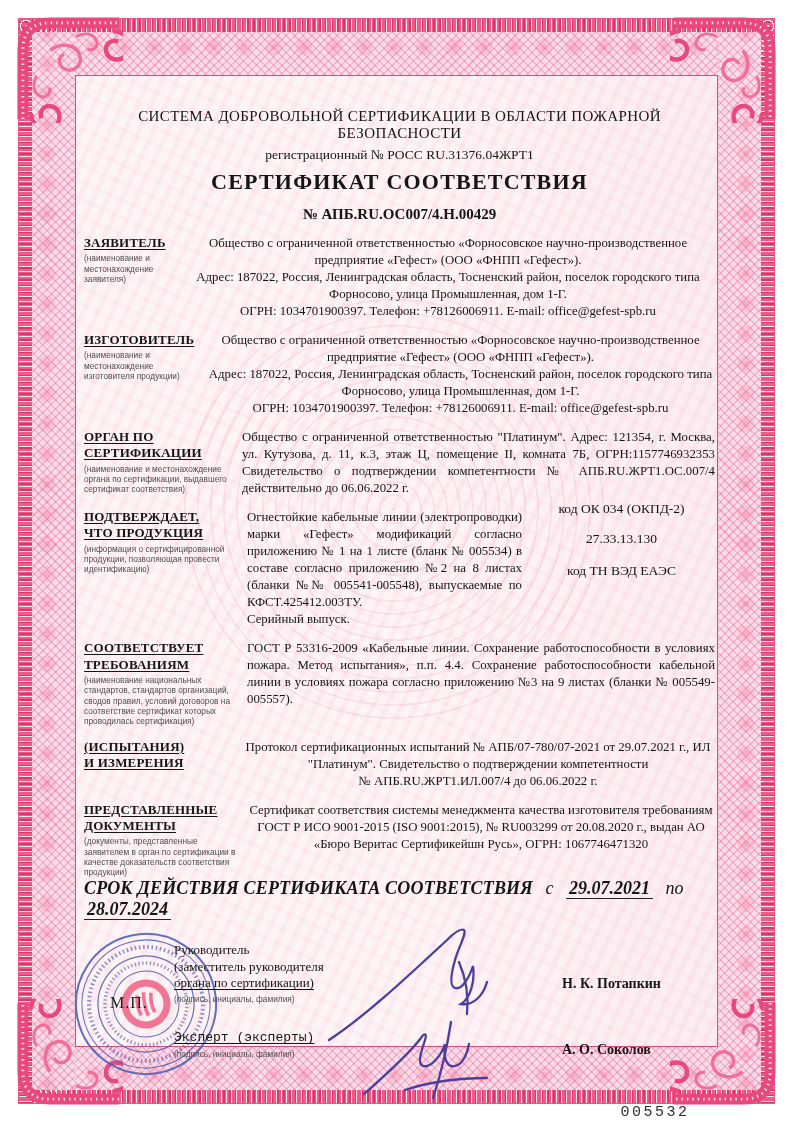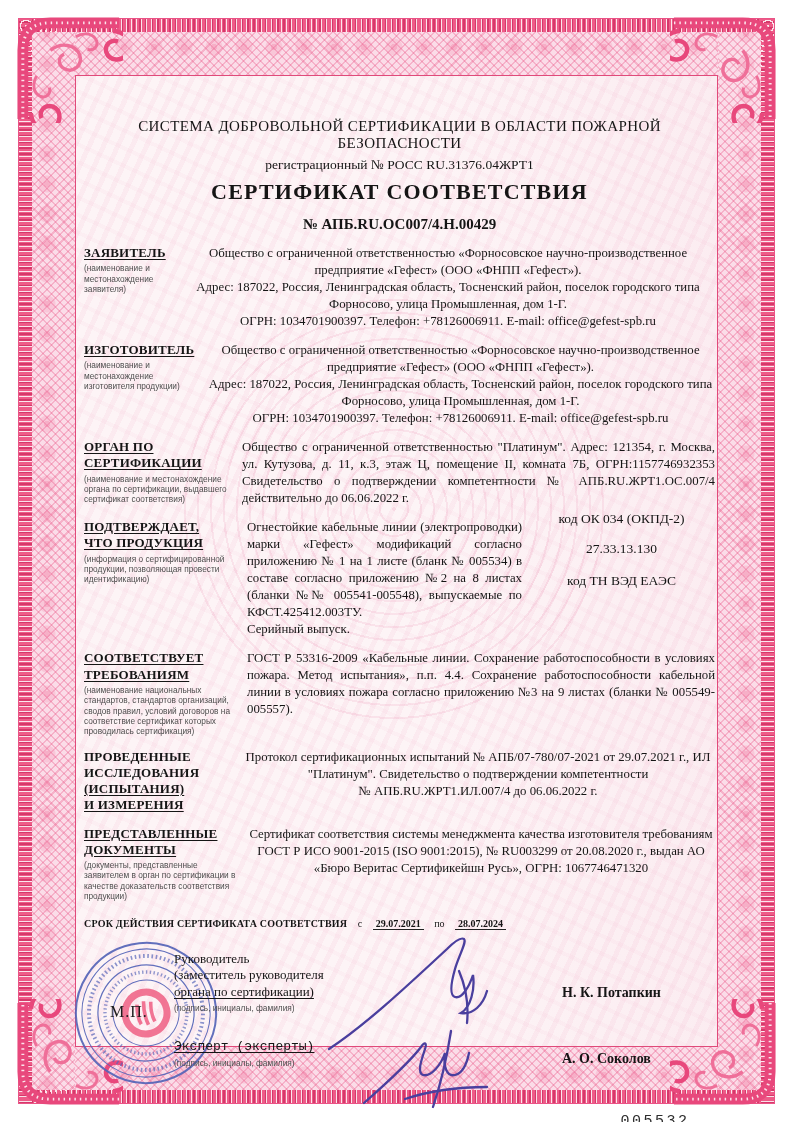--- a/index.html
+++ b/index.html
@@ -35,21 +35,21 @@
   
   .paper{position:absolute;inset:76px;background-color:#fdf4f6;
     background-image:
       repeating-linear-gradient(115deg, rgba(238,150,185,.10) 0 5px, transparent 5px 13px),
       repeating-linear-gradient(25deg, rgba(238,150,185,.06) 0 4px, transparent 4px 16px);}
   .wm-circle{position:absolute;left:100px;top:215px;width:436px;height:436px;border-radius:50%;
     background:repeating-radial-gradient(circle at 50% 50%, rgba(228,110,155,.13) 0 2px, transparent 2px 13px);}
   .wm-shade{position:absolute;inset:0;background:linear-gradient(90deg, transparent 55%, rgba(235,160,190,.09));}
 
   
-  .content{position:absolute;left:84px;top:118px;width:631px;}
+  .content{position:absolute;left:84px;top:108px;width:631px;}
   .hdr{text-align:center;}
   .sys-title{font-size:15px;letter-spacing:.4px;font-weight:500;}
   .reg-line{font-size:13.5px;margin-top:5px;}
   .doc-title{font-size:22px;font-weight:bold;letter-spacing:1.2px;margin-top:6px;}
   .doc-number{font-size:15px;font-weight:bold;margin-top:11px;}
 
   .sec{display:flex;margin-top:12px;align-items:flex-start;}
   .sec-label{flex:0 0 auto;padding-right:6px;box-sizing:border-box;}
   .lw1{width:97px;} .lw2{width:122px;} .lw3{width:158px;} .lw4{width:163px;}
   .lw5{width:163px;} .lw6{width:157px;} .lw7{width:163px;}
@@ -57,21 +57,21 @@
   .lbl.u{text-decoration:underline;text-underline-offset:2px;}
   .lbl:empty,.sublbl:empty{display:none;}
   .sublbl{display:block;font-family:"Liberation Sans",sans-serif;font-size:8.3px;color:#4e4e4e;line-height:1.25;margin-top:2px;white-space:pre-line;}
   .sec-content{flex:1 1 auto;font-size:12.8px;line-height:1.33;white-space:pre-line;text-align:justify;}
   .sec-content.no-just{text-align:center;}
   .codes{flex:0 0 187px;text-align:center;font-size:13.5px;padding-left:6px;}
   .codes .c1{margin-top:-8px;}
   .codes .c2{margin-top:14px;}
   .codes .c3{margin-top:16px;}
 
-  .validity{margin-top:16px;font-size:10px;}
+  .validity{font-size:18px;font-style:italic;}
   .validity .vlabel{font-weight:bold;letter-spacing:.2px;}
   .validity .sep{margin:0 8px;}
   .validity .vdate{font-weight:bold;border-bottom:1.2px solid #222;padding:0 3px;}
 
   
   .sign-block{position:relative;height:168px;margin-top:14px;}
   .seal{position:absolute;left:-14px;top:-6px;width:152px;height:152px;opacity:.92;}
   .mp{position:absolute;left:26px;top:60px;font-size:16px;letter-spacing:1px;color:#1c1c1c;}
   .role-col{position:absolute;left:90px;top:8px;width:210px;}
   .role-line{font-size:13px;line-height:1.3;}
@@ -201,22 +201,20 @@
       <div class="sec-label lw5">
         <span class="lbl u">СООТВЕТСТВУЕТ
 ТРЕБОВАНИЯМ</span>
         <span class="sublbl">(наименование национальных стандартов, стандартов организаций, сводов правил, условий договоров на соответствие сертификат которых проводилась сертификация)</span>
       </div>
       <div class="sec-content">ГОСТ Р 53316-2009 «Кабельные линии. Сохранение работоспособности в условиях пожара. Метод испытания», п.п. 4.4. Сохранение работоспособности кабельной линии в условиях пожара согласно приложению №3 на 9 листах (бланки № 005549-005557).</div>
     </div>
 
     <div class="sec">
       <div class="sec-label lw6">
-        <span class="lbl">ПРОВЕДЕННЫЕ
-ИССЛЕДОВАНИЯ</span>
         <span class="lbl u">(ИСПЫТАНИЯ)
 И ИЗМЕРЕНИЯ</span>
 
       </div>
       <div class="sec-content no-just">Протокол сертификационных испытаний № АПБ/07-780/07-2021 от 29.07.2021 г., ИЛ "Платинум". Свидетельство о подтверждении компетентности
 № АПБ.RU.ЖРТ1.ИЛ.007/4 до 06.06.2022 г.</div>
     </div>
 
     <div class="sec">
       <div class="sec-label lw7">

